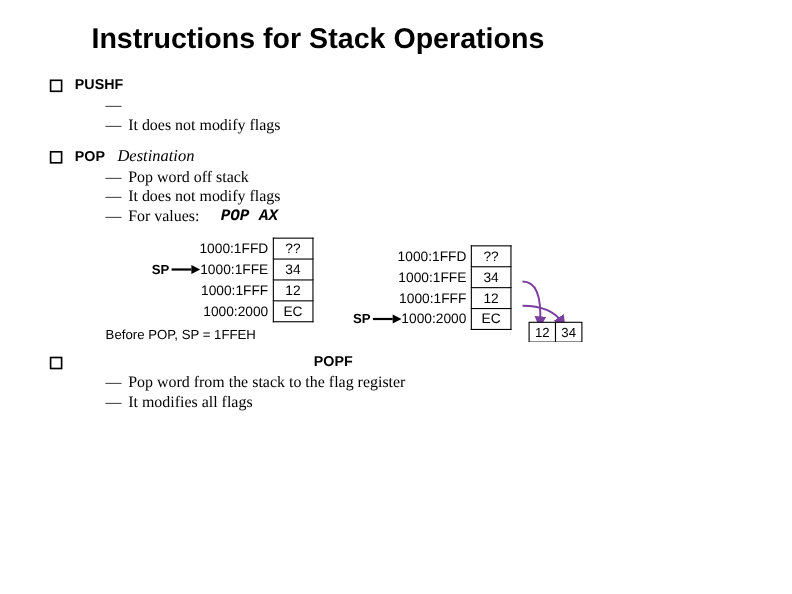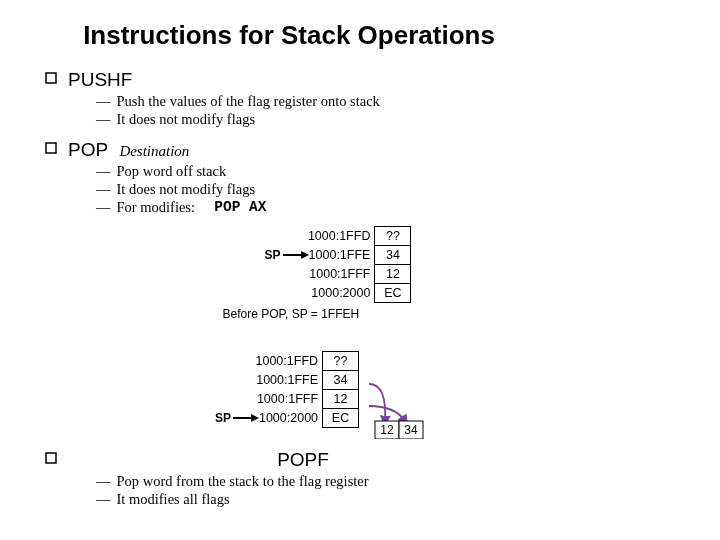--- a/index.html
+++ b/index.html
@@ -55,40 +55,40 @@
     .dash-item {
       display: flex;
       gap: 6px;
       margin-bottom: 1px;
       font-size: 14.5px;
     }
     .dash {
       min-width: 14px;
     }
     .section-label {
-      font-size: 19px;
-      font-weight: normal;
+      font-size: 13px;
+      font-weight: bold;
       font-family: Arial, sans-serif;
       margin-top: 12px;
     }
     .italic {
       font-style: italic;
     }
     .mono {
       font-family: 'Courier New', monospace;
       font-weight: bold;
+      font-style: italic;
     }
     
     .diagram-area {
       display: flex;
       gap: 30px;
       margin-top: 10px;
       margin-left: 28px;
-      align-items: center;
-      flex-direction: column;
+      align-items: flex-end;
     }
     .diagram-block {
       display: flex;
       flex-direction: column;
       align-items: flex-start;
     }
     .table-wrapper {
       display: flex;
       align-items: center;
       gap: 0;
@@ -151,21 +151,20 @@
       <div class="bullet">
         <svg viewBox="0 0 14 14">
             <rect x="2" y="2" width="10" height="10" fill="none" stroke="#000" stroke-width="1.5"></rect>
           </svg>
       </div>
       <div class="bullet-content">
         <span class="section-label">PUSHF</span>
         <div class="dash-list">
           <div class="dash-item">
               <span class="dash">—</span>
-              <span>Push the values of the flag register onto stack</span>
             </div>
           <div class="dash-item">
               <span class="dash">—</span>
               <span>It does not modify flags</span>
             </div>
         </div>
       </div>
     </div>
   </div>
 
@@ -181,21 +180,21 @@
         &nbsp;&nbsp;<span class="italic">Destination</span>
         <div class="dash-list">
           <div class="dash-item">
               <span class="dash">—</span>
               <span>Pop word off stack</span>
             </div>
           <div class="dash-item">
               <span class="dash">—</span>
               <span>It does not modify flags</span>
             </div>
-          <div class="dash-item"><span class="dash">—</span><span>For modifies:</span>&nbsp;&nbsp;<span class="mono">POP  AX</span></div>
+          <div class="dash-item"><span class="dash">—</span><span>For values:</span>&nbsp;&nbsp;<span class="mono">POP  AX</span></div>
         </div>
 
         
         <div class="diagram-area">
 
           <div class="diagram-block">
             <div class="table-wrapper">
               <div style="width:36px;"></div>
               <table class="mem-table">
                 <tbody>

